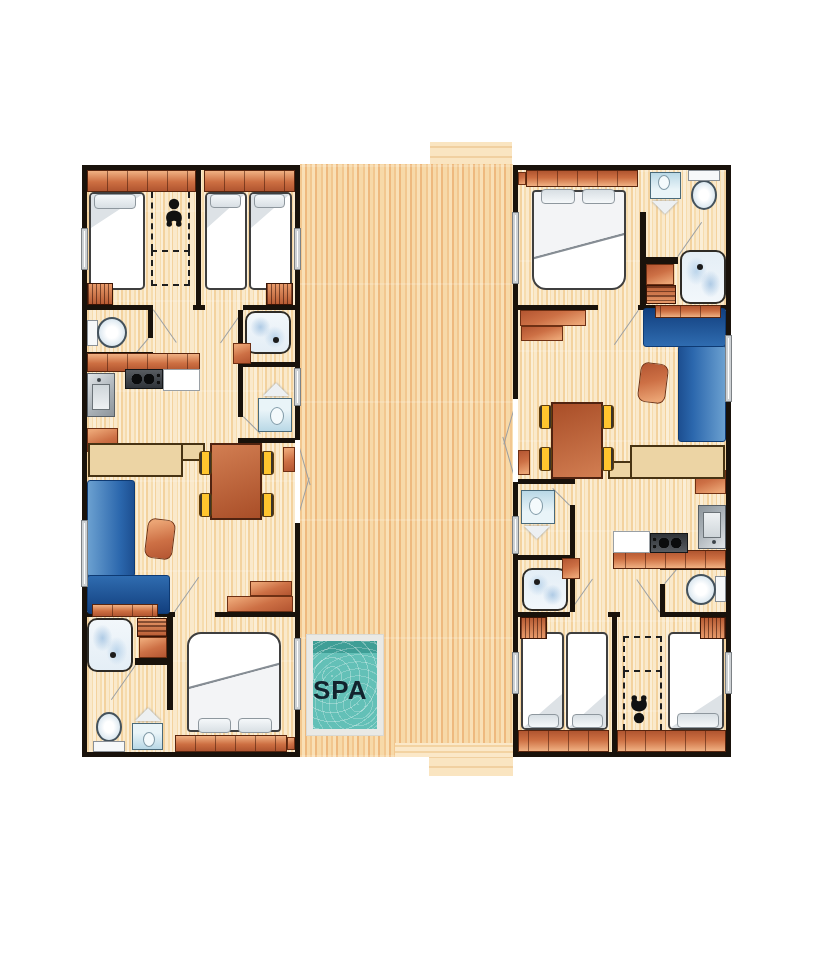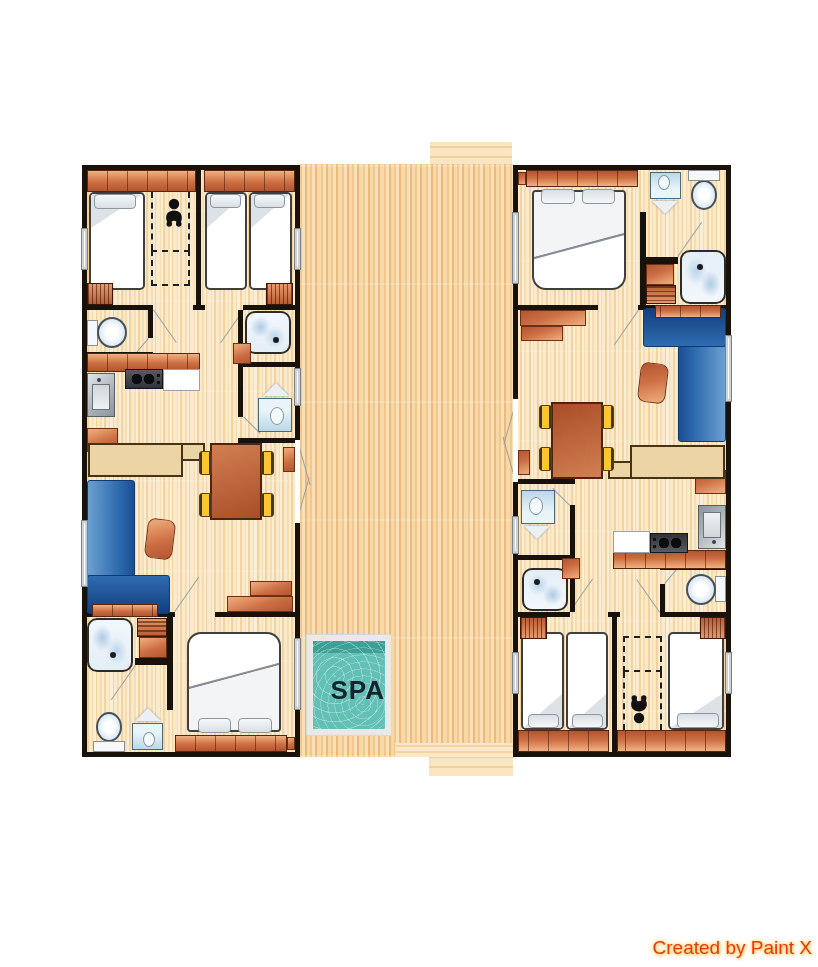--- a/index.html
+++ b/index.html
@@ -8,27 +8,27 @@
 
   
   .deck{position:absolute;left:300px;top:164px;width:213px;height:593px;
     background:
       repeating-linear-gradient(0deg, rgba(255,255,255,.16) 0 2px, transparent 2px 118px),
       repeating-linear-gradient(90deg,#f2c78f 0 2px,#f9e0b6 2px 5px,#eeb97e 5px 7px,#f7d9a8 7px 10.5px);}
   .tab{position:absolute;background:repeating-linear-gradient(0deg,#fae5c1 0 8px,#f1d0a0 8px 10px);}
   .deck-strip{position:absolute;background:repeating-linear-gradient(0deg,#fbe8c8 0 4px,#f3d3a2 4px 6px);}
 
   
-  .spa{position:absolute;left:7px;top:471px;width:84px;height:100px;box-sizing:border-box;
+  .spa{position:absolute;left:7px;top:471px;width:76px;height:100px;box-sizing:border-box;
     border:6px solid #e9e9e6;box-shadow:0 0 0 1px #d9d9d4;
     background-image:
       repeating-radial-gradient(circle at 30% 40%, rgba(255,255,255,.30) 0 1px, transparent 1px 9px),
       repeating-radial-gradient(circle at 70% 72%, rgba(255,255,255,.24) 0 1px, transparent 1px 7px),
       linear-gradient(180deg,#3f9e96 0 12px,#63c0b7 12px);
-    display:flex;align-items:center;justify-content:flex-end;}
+    display:flex;align-items:center;justify-content:flex-start;}
   .spa-label{font-weight:bold;font-size:26px;letter-spacing:1px;color:#13242e;margin-top:10px;}
 
   
   .unit{position:absolute;width:218px;height:592px;box-sizing:border-box;border:5px solid #19120b;
     background:
       repeating-linear-gradient(0deg, rgba(255,255,255,.14) 0 2px, transparent 2px 90px),
       repeating-linear-gradient(90deg,#f3d29e 0 1.5px,#fae9cb 1.5px 4.5px,#f6dcae 4.5px 6px,#fbeed6 6px 8.5px);}
   .unit-left{left:82px;top:165px;}
   .unit-right{left:513px;top:165px;transform:rotate(180deg);}
 
@@ -218,21 +218,20 @@
     <div class="matt" style="left:100px;top:462px;width:94px;height:100px;border-radius:14px 14px 4px 4px;">
       <div class="fold-line"></div>
       <div class="fold-low" style="background:#f3f4f6;"></div>
     </div>
     <div class="pillow" style="left:111px;top:548px;width:33px;height:15px;"></div>
     <div class="pillow" style="left:151px;top:548px;width:34px;height:15px;"></div>
     <div class="oshelf" style="left:88px;top:565px;width:112px;height:17px;"></div>
     <div class="ofurn" style="left:200px;top:567px;width:8px;height:13px;"></div>
   </div>
 
-  <div class="credit">Created by Paint X</div>
 <div class="unit unit-right">
 
     <div class="wall" style="left:109px;top:0;width:5px;height:135px;"></div>
     <div class="wall" style="left:0;top:135px;width:66px;height:5px;"></div>
     <div class="wall" style="left:106px;top:135px;width:12px;height:5px;"></div>
     <div class="wall" style="left:156px;top:135px;width:52px;height:5px;"></div>
     <div class="wall" style="left:61px;top:140px;width:5px;height:28px;"></div>
     <div class="wall" style="left:0;top:182px;width:66px;height:5px;"></div>
     <div class="wall" style="left:151px;top:140px;width:5px;height:55px;"></div>
     <div class="wall" style="left:151px;top:192px;width:57px;height:5px;"></div>

